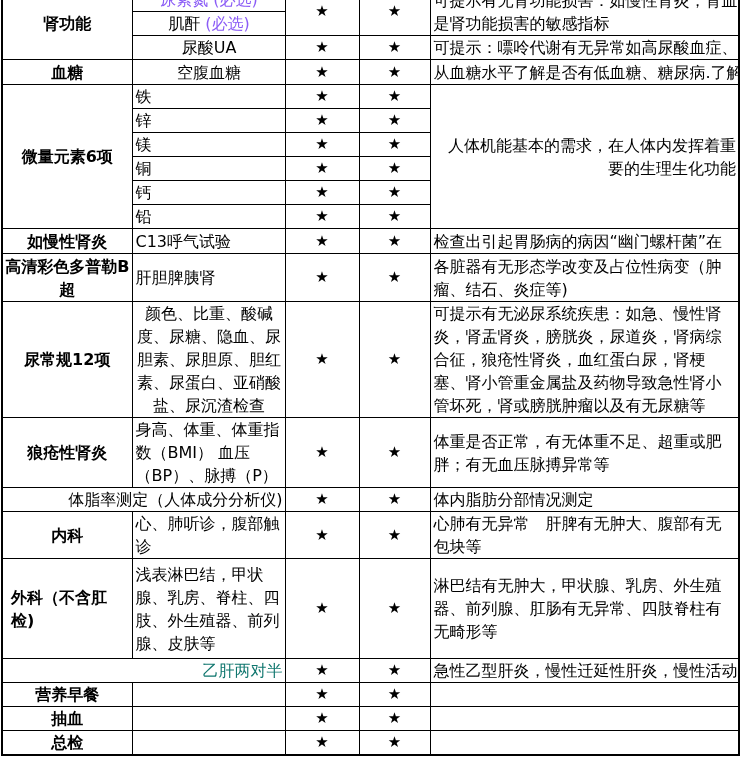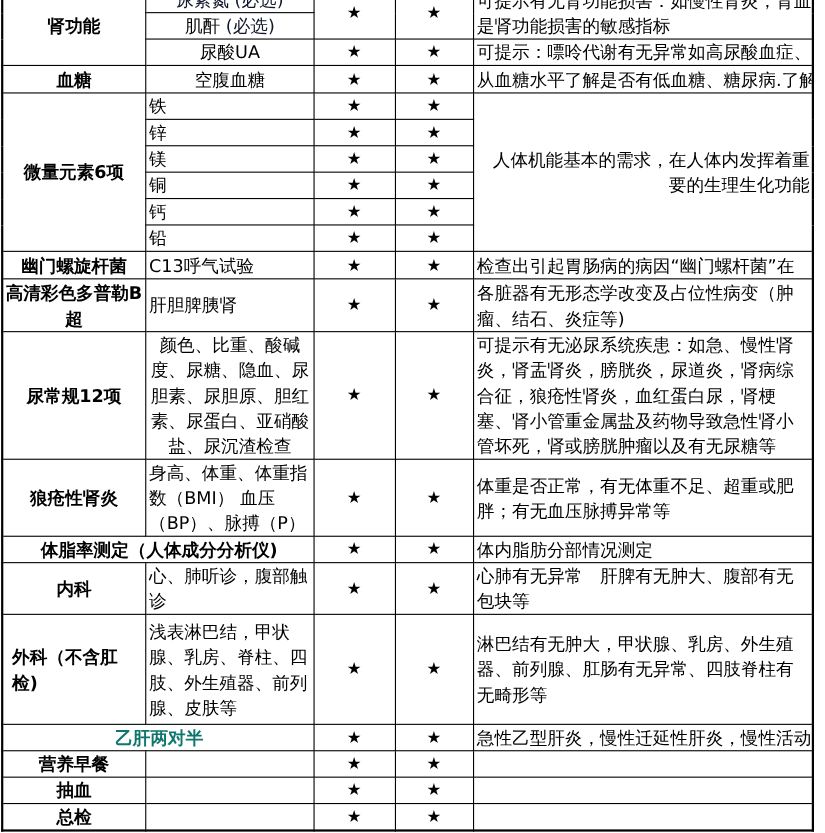--- a/index.html
+++ b/index.html
@@ -29,22 +29,22 @@
   }
   .cat { font-weight: 700; text-align: center; }
   .cat.left { text-align: left; padding-left: 8px; }
   .item { text-align: left; padding-left: 3px; }
   .item.ctr { text-align: center; }
   .item.bold { font-weight: 400; }
   .star-cell { text-align: center; font-size: 15px; padding: 0; }
   .desc { text-align: left; padding-left: 3px; padding-right: 2px; }
   .desc.ctr { text-align: right; }
   .nowrap { white-space: nowrap; }
-  .magenta { color: #0f172a; }
-  .merged { font-weight: 700; text-align: center; padding-left: 4px; margin-left: 40px; }
+  .magenta { color: #8b5cf6; }
+  .merged { font-weight: 400; text-align: right; padding-left: 4px; margin-left: 40px; }
   .red { color: #0f766e; }
 </style>
 </head>
 <body>
 
 <div class="viewport">
   <div class="sheet">
     <table class="exam">
       <colgroup>
         <col style="width:130px">
@@ -112,21 +112,21 @@
         <td class="star-cell">★</td>
         <td class="star-cell">★</td>
       </tr>
       <tr style="height:23px">
         <td class="item">铅</td>
         <td class="star-cell">★</td>
         <td class="star-cell">★</td>
       </tr>
 
       <tr style="height:25px">
-        <td class="cat">幽门螺旋杆菌</td>
+        <td class="cat">如慢性肾炎</td>
         <td class="item nowrap">C13呼气试验</td>
         <td class="star-cell">★</td>
         <td class="star-cell">★</td>
         <td class="desc nowrap">检查出引起胃肠病的病因“幽门螺杆菌”在</td>
       </tr>
 
       <tr style="height:48px">
         <td class="cat">高清彩色多普勒B超</td>
         <td class="item">肝胆脾胰肾</td>
         <td class="star-cell">★</td>

